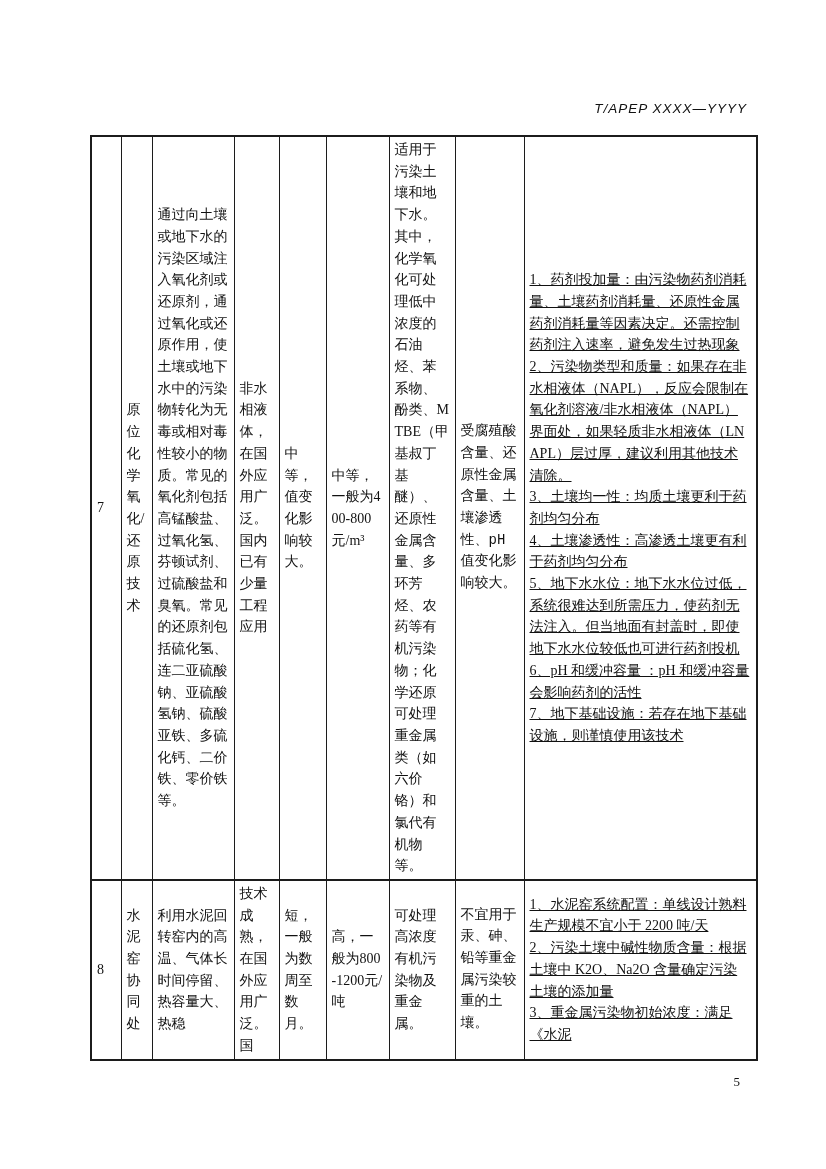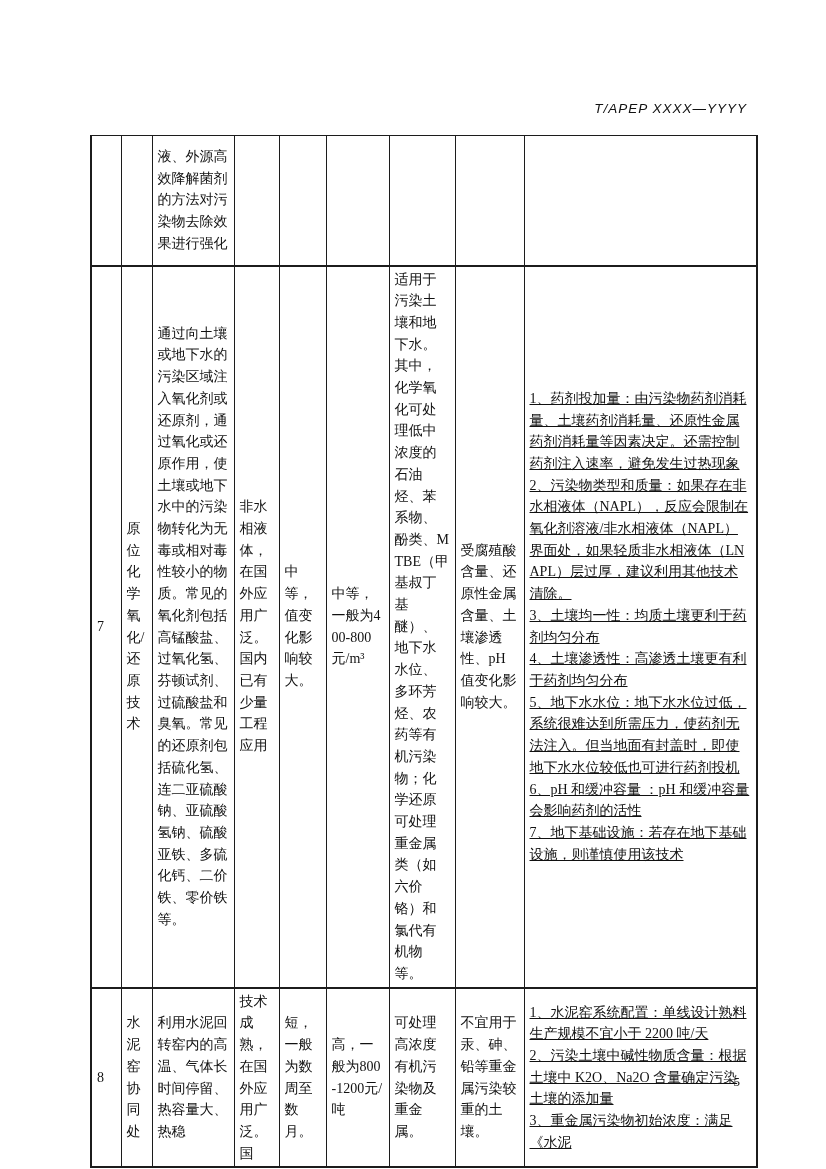--- a/index.html
+++ b/index.html
@@ -50,21 +50,21 @@
   tr.row-cont { height:130px; }
   tr.row-7    { height:673px; }
   tr.row-8    { height:132px; }
 
   td.c-id   { text-align:center; padding:2px 1px; }
   td.c-name { text-align:center; white-space:pre-line; line-height:21.8px; padding:2px 1px; }
   td.c-desc { vertical-align:top; }
   td.c-mat, td.c-dur { padding:2px 4px; }
   td.c-cost { padding:2px 3px; }
   td.c-app  { padding:2px 4px; }
-  td.c-lim  { padding:2px 4px; }
+  td.c-lim  { padding:2px 4px;font-family:Liberation Mono, monospace; }
   td.c-notes {
     vertical-align:top;
     white-space:pre-line;
     font-size:13px;
     line-height:23.2px;
     padding:4px 6px 2px 7px;
     text-decoration:underline;
   }
   .page-number {
     position:absolute;
@@ -87,49 +87,38 @@
       <col style="width:82px">
       <col style="width:45px">
       <col style="width:47px">
       <col style="width:63px">
       <col style="width:66px">
       <col style="width:69px">
       <col style="width:233px">
     </colgroup>
 
     <tbody>
-        <tr class="row-cont">
-      <td class="c-id"></td>
-      <td class="c-name"></td>
-      <td class="c-desc">液、外源高效降解菌剂的方法对污染物去除效果进行强化</td>
-      <td class="c-mat"></td>
-      <td class="c-dur"></td>
-      <td class="c-cost"></td>
-      <td class="c-app"></td>
-      <td class="c-lim"></td>
-      <td class="c-notes"></td>
-    </tr>
 
     <tr class="row-7">
       <td class="c-id">7</td>
       <td class="c-name">原
 位
 化
 学
 氧
 化/
 还
 原
 技
 术</td>
       <td class="c-desc">通过向土壤或地下水的污染区域注入氧化剂或还原剂，通过氧化或还原作用，使土壤或地下水中的污染物转化为无毒或相对毒性较小的物质。常见的氧化剂包括高锰酸盐、过氧化氢、芬顿试剂、过硫酸盐和臭氧。常见的还原剂包括硫化氢、连二亚硫酸钠、亚硫酸氢钠、硫酸亚铁、多硫化钙、二价铁、零价铁等。</td>
       <td class="c-mat">非水相液体，在国外应用广泛。国内已有少量工程应用</td>
       <td class="c-dur">中等，值变化影响较大。</td>
       <td class="c-cost">中等，一般为400-800元/m³</td>
-      <td class="c-app">适用于污染土壤和地下水。其中，化学氧化可处理低中浓度的石油烃、苯系物、酚类、MTBE（甲基叔丁基醚）、地下水水位、多环芳烃、农药等有机污染物；化学还原可处理重金属类（如六价铬）和氯代有机物等。</td>
+      <td class="c-app">适用于污染土壤和地下水。其中，化学氧化可处理低中浓度的石油烃、苯系物、酚类、MTBE（甲基叔丁基醚）、还原性金属含量、多环芳烃、农药等有机污染物；化学还原可处理重金属类（如六价铬）和氯代有机物等。</td>
       <td class="c-lim">受腐殖酸含量、还原性金属含量、土壤渗透性、pH 值变化影响较大。</td>
       <td class="c-notes">1、药剂投加量：由污染物药剂消耗量、土壤药剂消耗量、还原性金属药剂消耗量等因素决定。还需控制药剂注入速率，避免发生过热现象
 2、污染物类型和质量：如果存在非水相液体（NAPL），反应会限制在氧化剂溶液/非水相液体（NAPL）界面处，如果轻质非水相液体（LNAPL）层过厚，建议利用其他技术清除。
 3、土壤均一性：均质土壤更利于药剂均匀分布
 4、土壤渗透性：高渗透土壤更有利于药剂均匀分布
 5、地下水水位：地下水水位过低，系统很难达到所需压力，使药剂无法注入。但当地面有封盖时，即使地下水水位较低也可进行药剂投机
 6、pH 和缓冲容量 ：pH 和缓冲容量会影响药剂的活性
 7、地下基础设施：若存在地下基础设施，则谨慎使用该技术</td>
     </tr>
 

